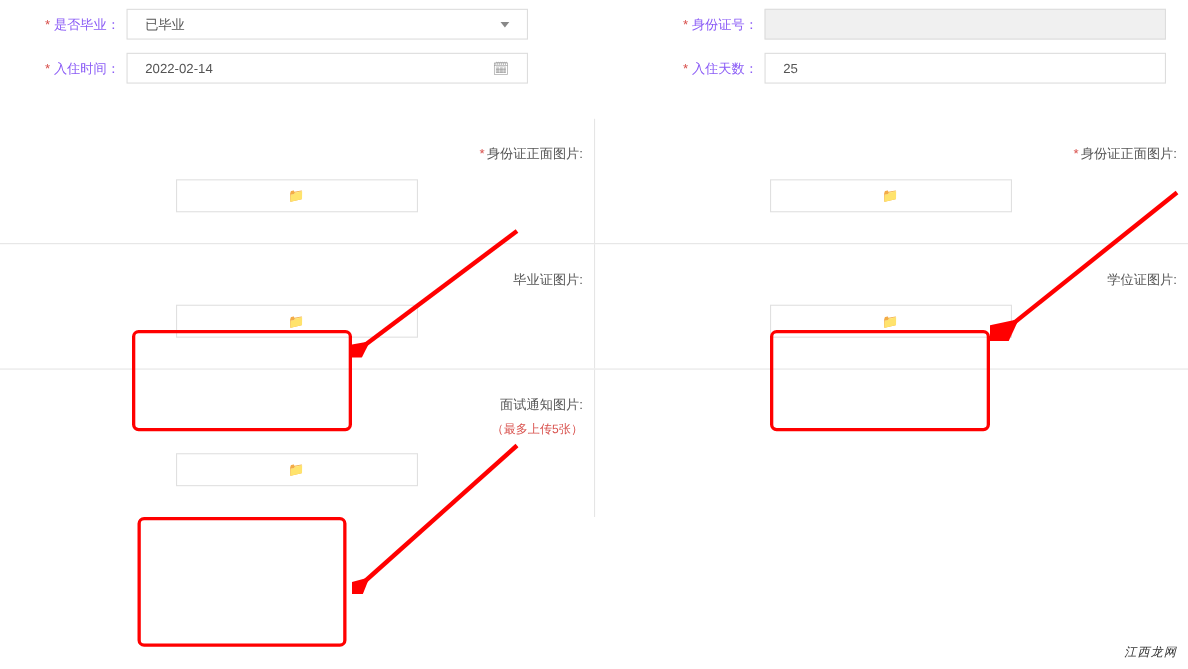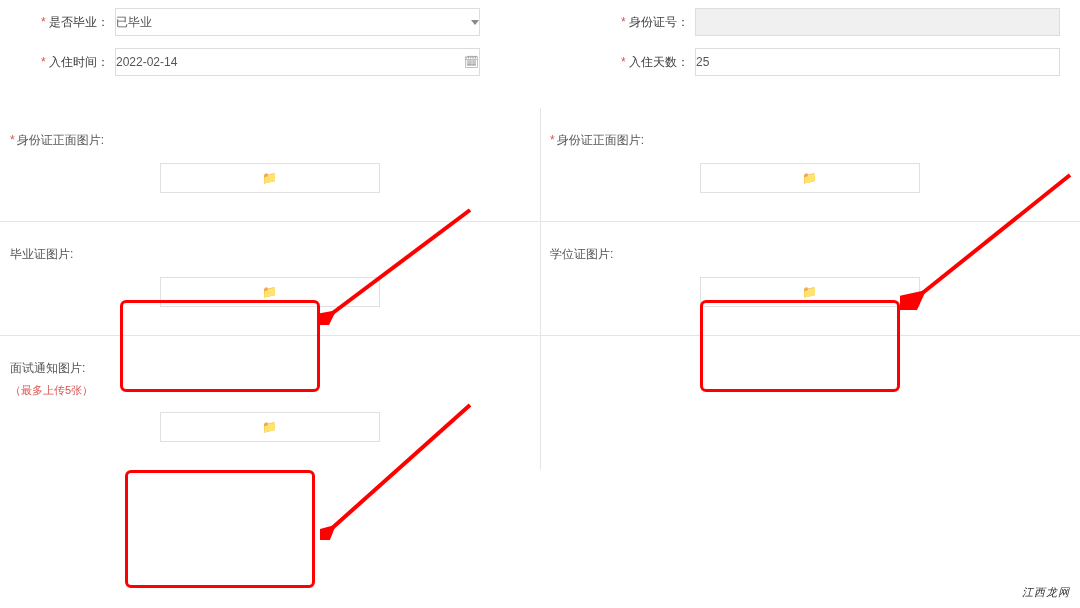--- a/index.html
+++ b/index.html
@@ -22,34 +22,34 @@
       column-gap: 120px;
     }
     .form-row {
       display: flex;
       align-items: center;
       margin-bottom: 12px;
     }
     .form-label {
       width: 95px;
       text-align: right;
-      color: #404040;
+      color: #8b5cf6;
       font-size: 12px;
       padding-right: 6px;
     }
     .req::before {
       content: "* ";
       color: #d9534f;
     }
     .form-control {
       flex: 1;
       height: 28px;
       border: 1px solid #ddd;
       background: #fff;
-      padding: 0 0;
+      padding: 0 16px;
       font-size: 12px;
       display: flex;
       align-items: center;
       justify-content: space-between;
       color: #555;
     }
     .form-control.disabled {
       background: #f0f0f0;
       color: #b8b8b8;
     }
@@ -77,21 +77,21 @@
       left: 50%;
       top: 0; bottom: 0;
       width: 1px;
       background: #e5e5e5;
     }
     .upload-row {
       border-bottom: 1px solid #e5e5e5;
     }
     .upload-cell {
       padding: 24px 10px 28px 10px;
-      text-align: left;
+      text-align: right;
       position: relative;
     }
     .upload-title {
       color: #555;
       font-size: 12px;
       margin-bottom: 14px;
     }
     .upload-title .req-star { color: #d9534f; margin-right: 2px; }
     .upload-note {
       display: block;

